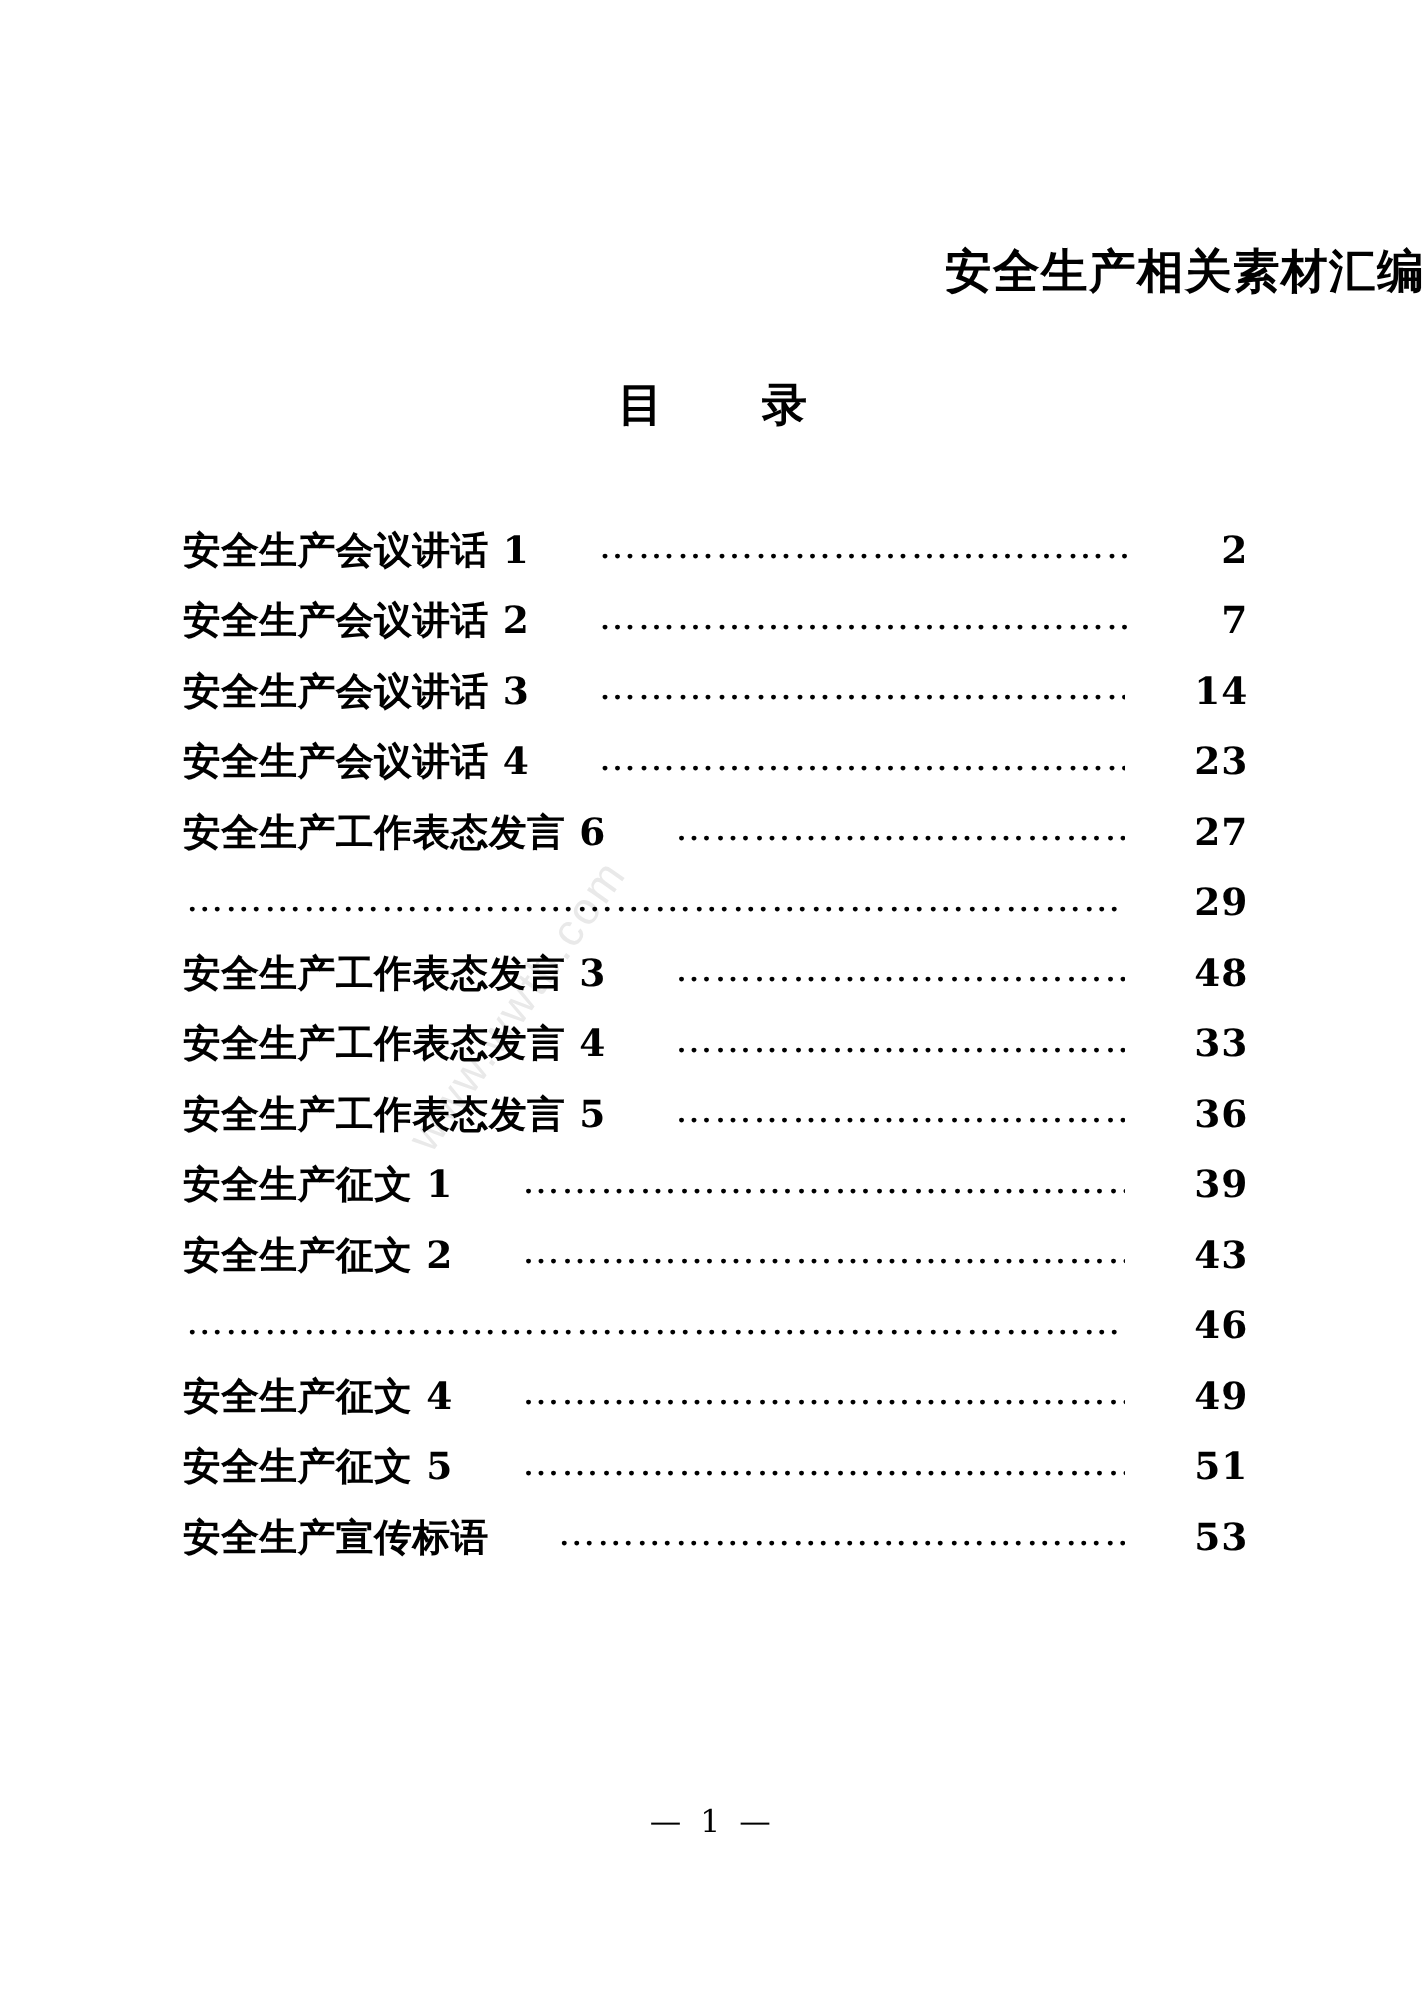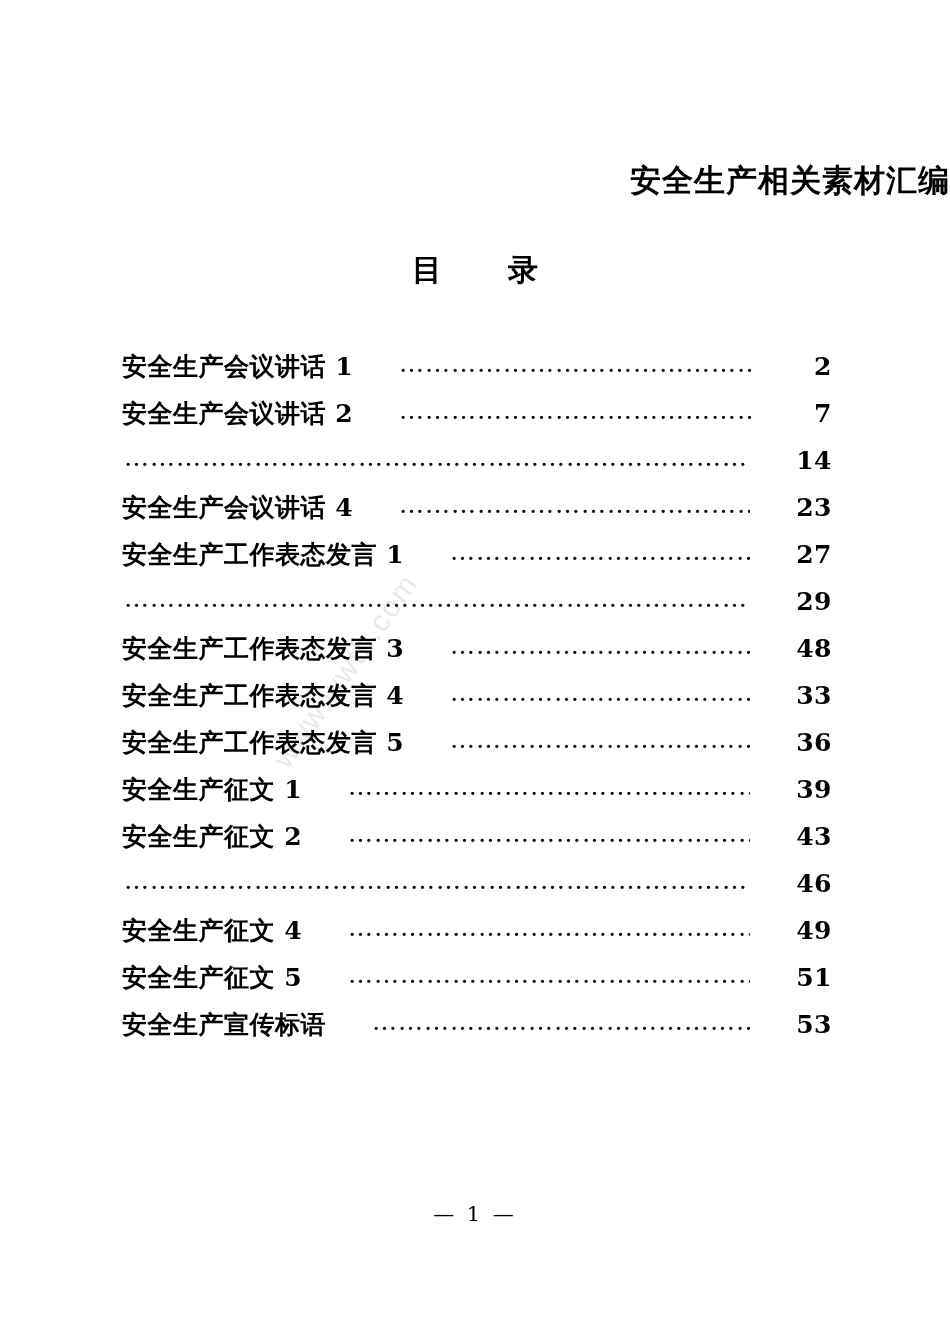--- a/index.html
+++ b/index.html
@@ -140,30 +140,31 @@
       <span class="toc-label">安全生产会议讲话 1</span>
       <span class="toc-leader">……………………………………………………………………………………………</span>
       <span class="toc-page">2</span>
     </li>
     <li class="toc-item">
       <span class="toc-label">安全生产会议讲话 2</span>
       <span class="toc-leader">……………………………………………………………………………………………</span>
       <span class="toc-page">7</span>
     </li>
     <li class="toc-item">
+      <span class="toc-label">安全生产会议讲话 3</span>
       <span class="toc-leader">……………………………………………………………………………………………</span>
       <span class="toc-page">14</span>
     </li>
     <li class="toc-item">
       <span class="toc-label">安全生产会议讲话 4</span>
       <span class="toc-leader">……………………………………………………………………………………………</span>
       <span class="toc-page">23</span>
     </li>
     <li class="toc-item">
-      <span class="toc-label">安全生产工作表态发言 1</span>
+      <span class="toc-label">安全生产工作表态发言 6</span>
       <span class="toc-leader">……………………………………………………………………………………………</span>
       <span class="toc-page">27</span>
     </li>
     <li class="toc-item">
       <span class="toc-leader">……………………………………………………………………………………………</span>
       <span class="toc-page">29</span>
     </li>
     <li class="toc-item">
       <span class="toc-label">安全生产工作表态发言 3</span>
       <span class="toc-leader">……………………………………………………………………………………………</span>

